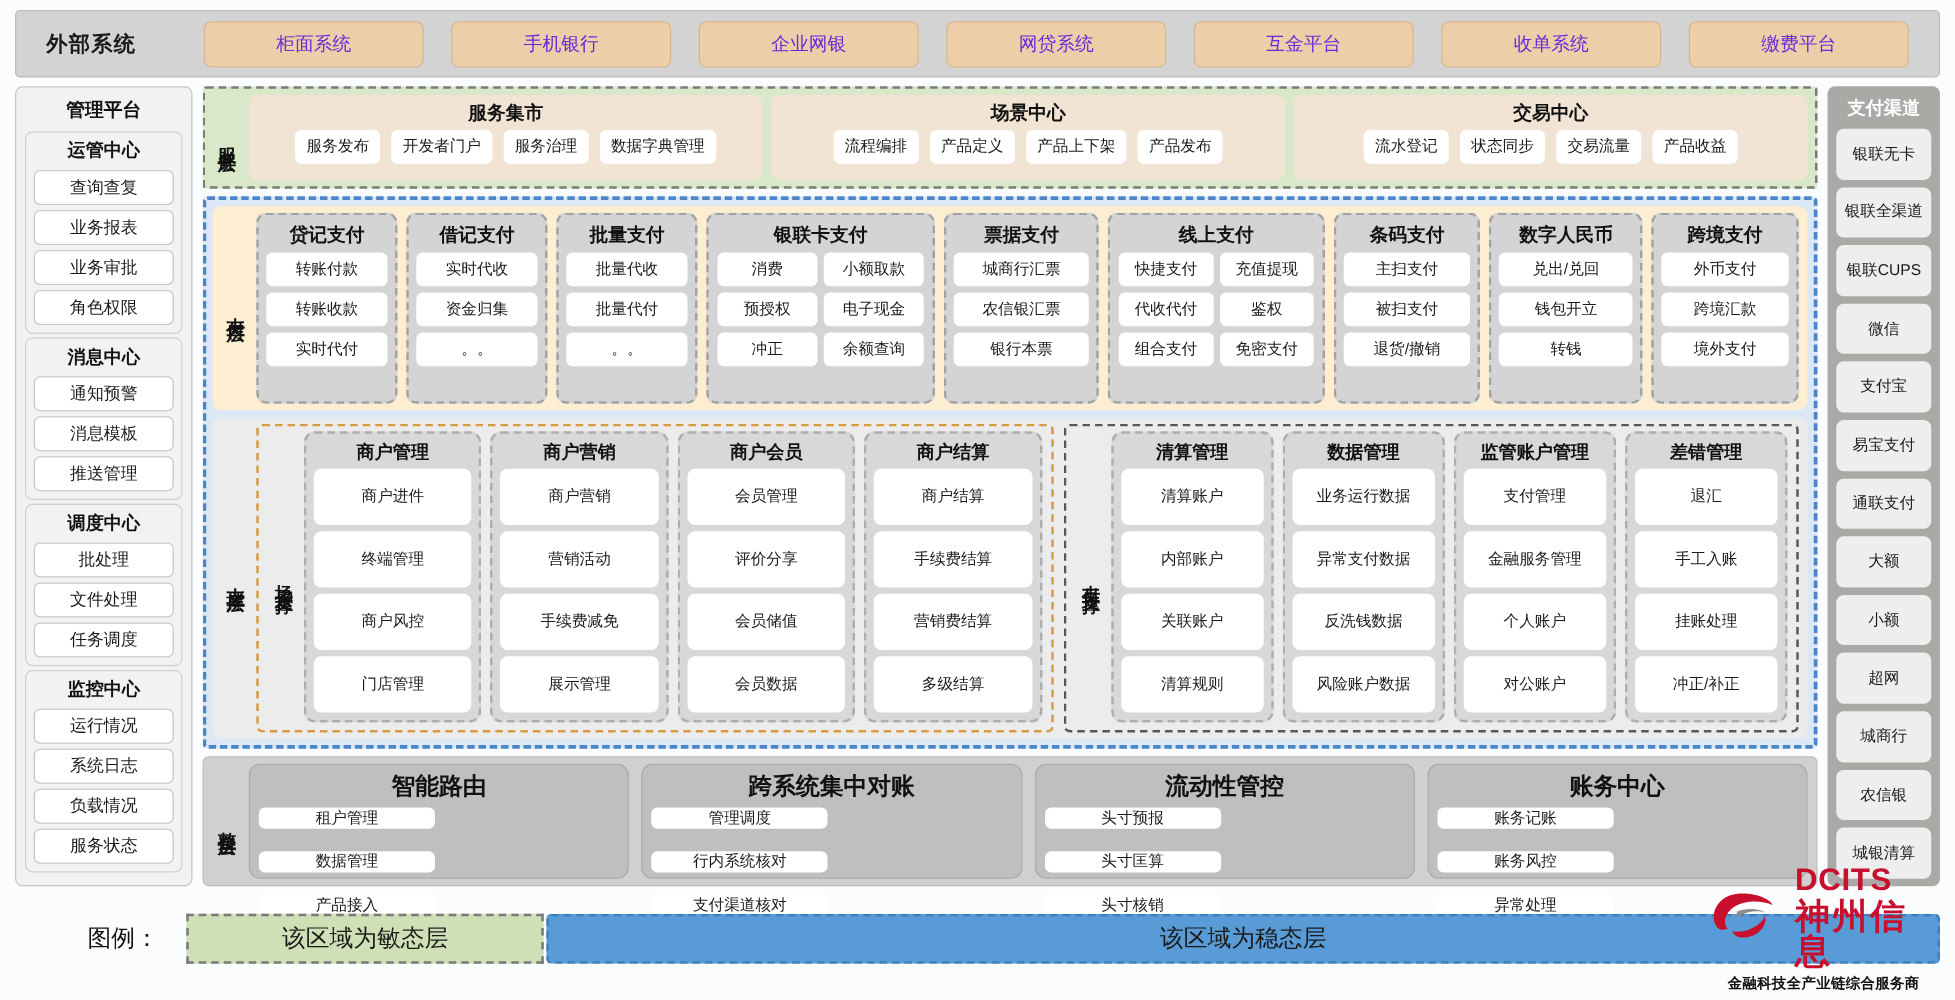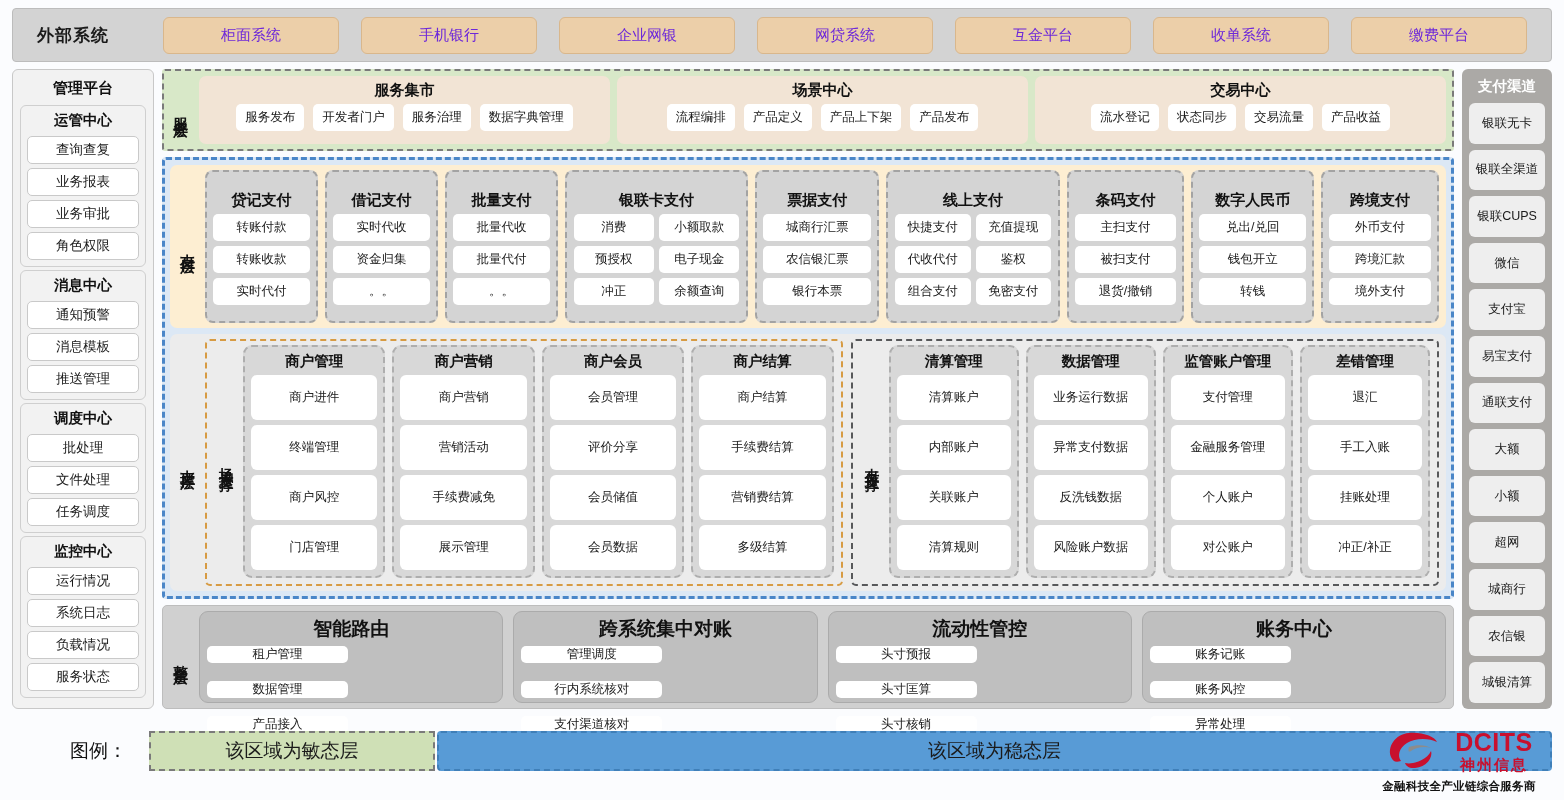--- a/index.html
+++ b/index.html
@@ -75,21 +75,21 @@
   }
 
   
   .pay-layer {
     background: #fdeed2; border-radius: 7px; padding: 5px 7px;
     display: flex; gap: 6px; height: 163px;
   }
   .pay-groups { flex: 1; display: flex; gap: 7px; min-width: 0; }
   .pay-group {
     background: #d4d4d4; border: 2px dashed #a3a3a3; border-radius: 8px;
-    padding: 17px 6px 6px; display: flex; flex-direction: column; min-width: 0; justify-content: flex-end;
+    padding: 5px 6px 6px; display: flex; flex-direction: column; min-width: 0; justify-content: flex-end;
   }
   .pay-group-title { font-size: 15px; font-weight: bold; text-align: center; color: #111; padding: 2px 0 4px; }
   .pay-cells { display: flex; flex-wrap: wrap; gap: 5px; justify-content: center; flex: 1; align-content: flex-start;}
   .pay-cell {
     background: #fff; border-radius: 5px; font-size: 12.5px; color: #1a1a1a;
     display: flex; align-items: center; justify-content: center;
     padding: 5px 6px; white-space: nowrap;
   }
   .pay-cells.one-col .pay-cell { width: 100%; }
   .pay-cells.two-col .pay-cell { width: calc(50% - 3px); }
@@ -161,21 +161,21 @@
     font-size: 19px; color: #1a1a1a;
   }
   .legend-chip.agile { background: #cfe0b6; border: 2px dashed #7a7a7a; }
   .legend-chip.stable { background: #589bd6; border: 2px dashed #3f7fb8; margin-left: 2px; }
 
   
   .logo { position: absolute; right: 12px; bottom: 6px; width: 186px; text-align: center; }
   .logo-row { display: flex; align-items: center; justify-content: center; gap: 16px; }
   .logo-text { text-align: left; line-height: 1; }
   .logo-dcits { font-size: 25px; font-weight: bold; color: #c8102e; letter-spacing: 0.5px; font-family: "Liberation Sans", sans-serif;}
-  .logo-cn { font-size: 15px; font-weight: bold; color: #c8102e; letter-spacing: 2px; margin-top: 2px; text-align: center;}
+  .logo-cn { font-size: 28px; font-weight: bold; color: #c8102e; letter-spacing: 2px; margin-top: 2px;}
   .logo-tag { font-size: 11.5px; font-weight: bold; color: #111; margin-top: 4px; letter-spacing: 0.3px;}
 </style>
 </head>
 <body>
 
 <div class="page">
 
   <div class="ext-bar">
     <div class="ext-title">外部系统</div>
     <div class="ext-items">

